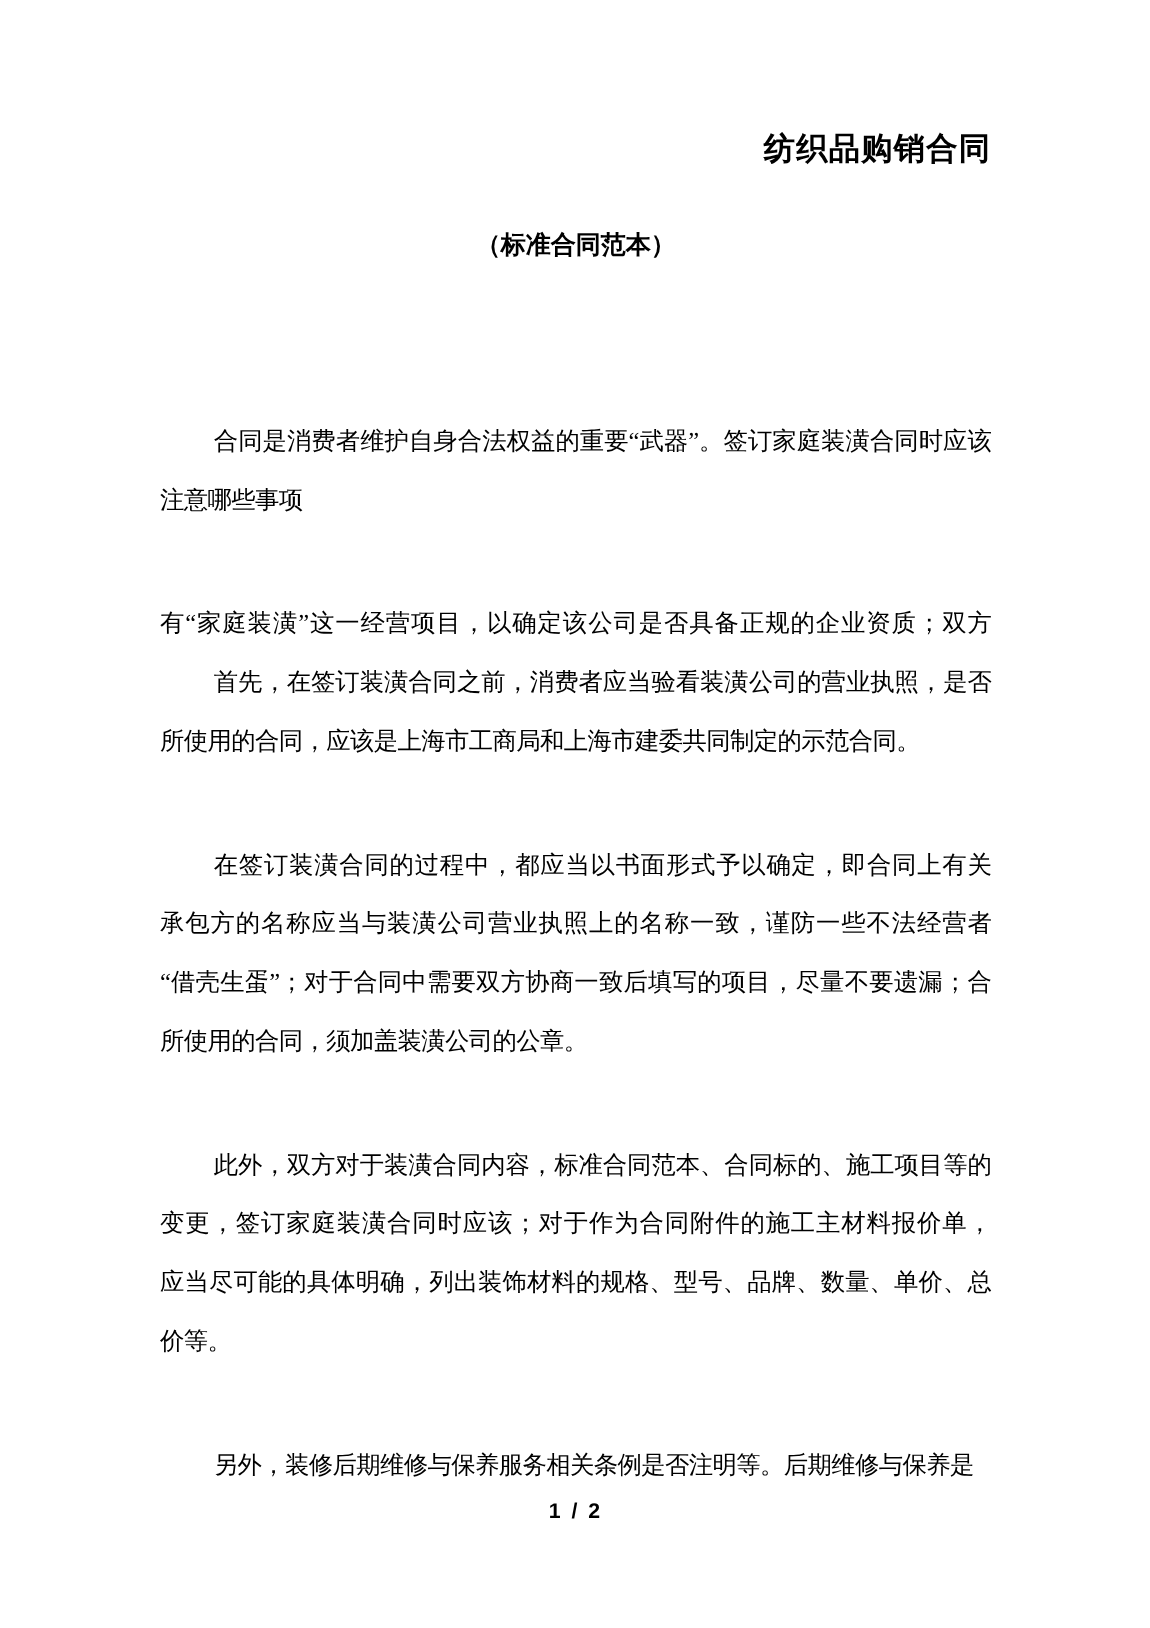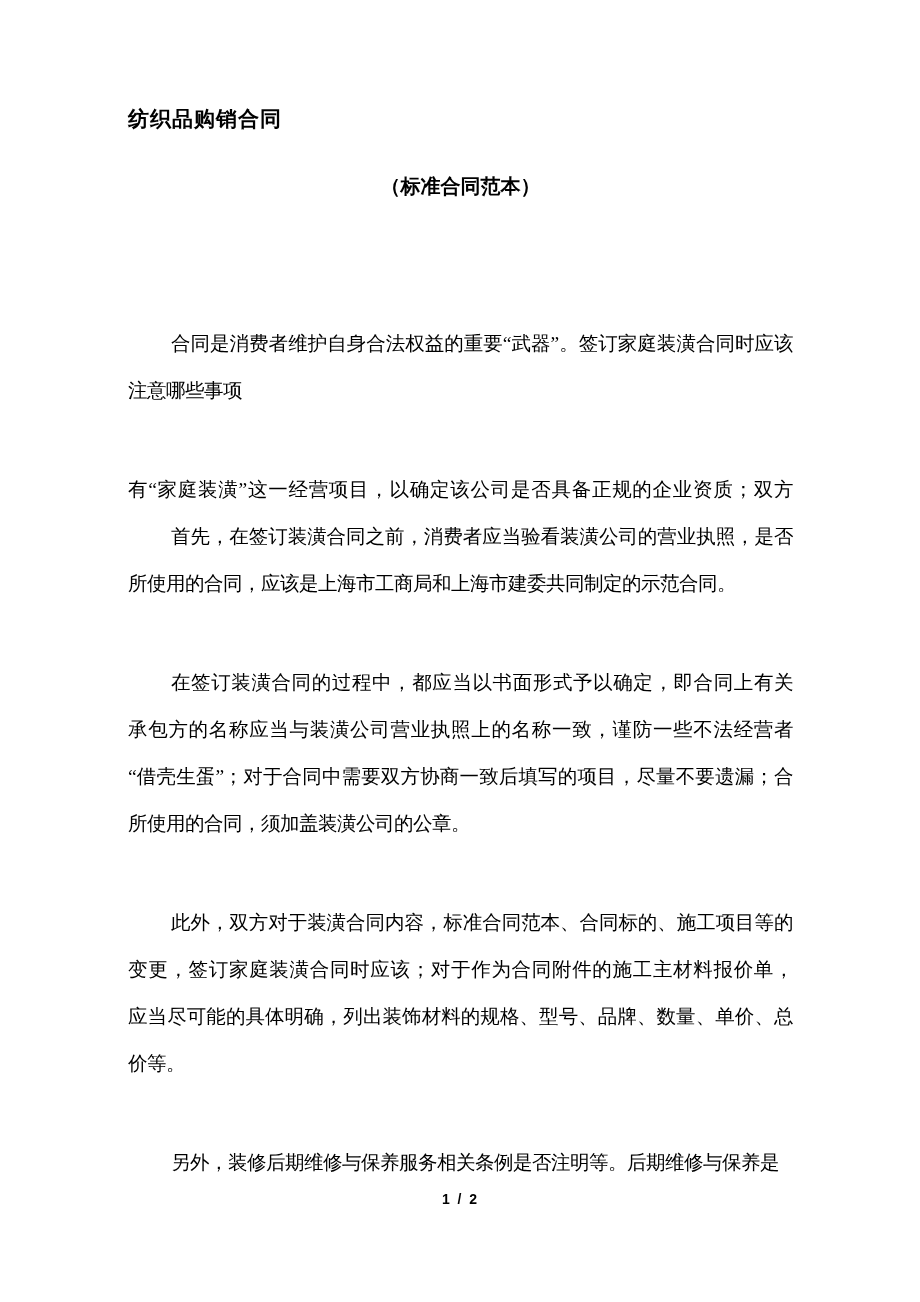--- a/index.html
+++ b/index.html
@@ -13,30 +13,30 @@
     height: 1302px;
     background: #ffffff;
     overflow: hidden;
     font-family: "Liberation Serif", serif;
     color: #000000;
   }
   .content {
     padding: 100px 127px 0 128px;
   }
   .doc-title {
-    text-align: left;
+    text-align: right;
     font-family: "Liberation Sans", sans-serif;
     font-weight: 800;
-    font-size: 21px;
+    font-size: 25px;
     line-height: 38px;
     letter-spacing: 1px;
     color: #000000;
   }
   .doc-subtitle {
-    margin-top: 32px;
+    margin-top: 42px;
     text-align: center;
     font-family: "Liberation Serif", serif;
     font-weight: bold;
     font-size: 20px;
     line-height: 32px;
     color: #000000;
   }
   .doc-body {
     margin-top: 118px;
     font-size: 19.5px;
@@ -58,21 +58,21 @@
     text-justify: inter-character;
   }
   .line.indent {
     padding-left: 43px;
   }
   .page-number {
     margin-top: 3px;
     text-align: center;
     font-family: "Liberation Sans", sans-serif;
     font-weight: bold;
-    font-size: 14px;
+    font-size: 17px;
     line-height: 20px;
     letter-spacing: 2px;
     color: #000000;
   }
 </style>
 </head>
 <body>
 
 <div class="sheet">
   <div class="content">

